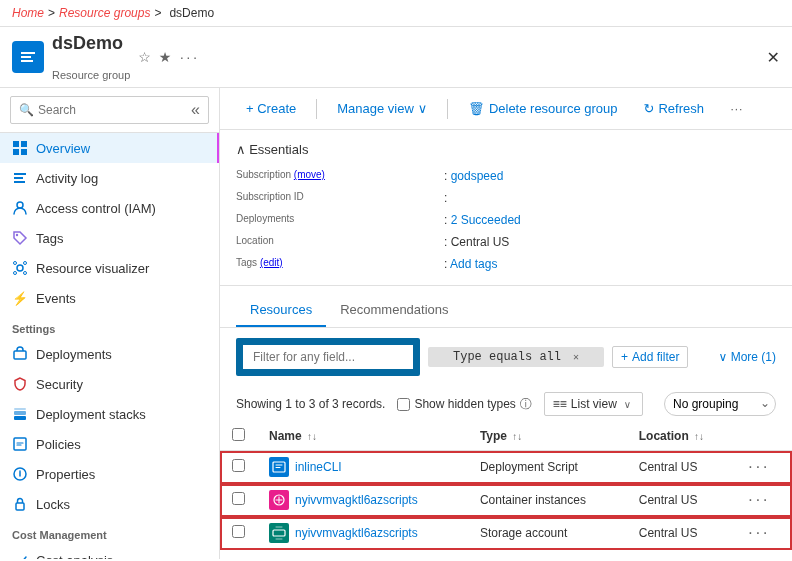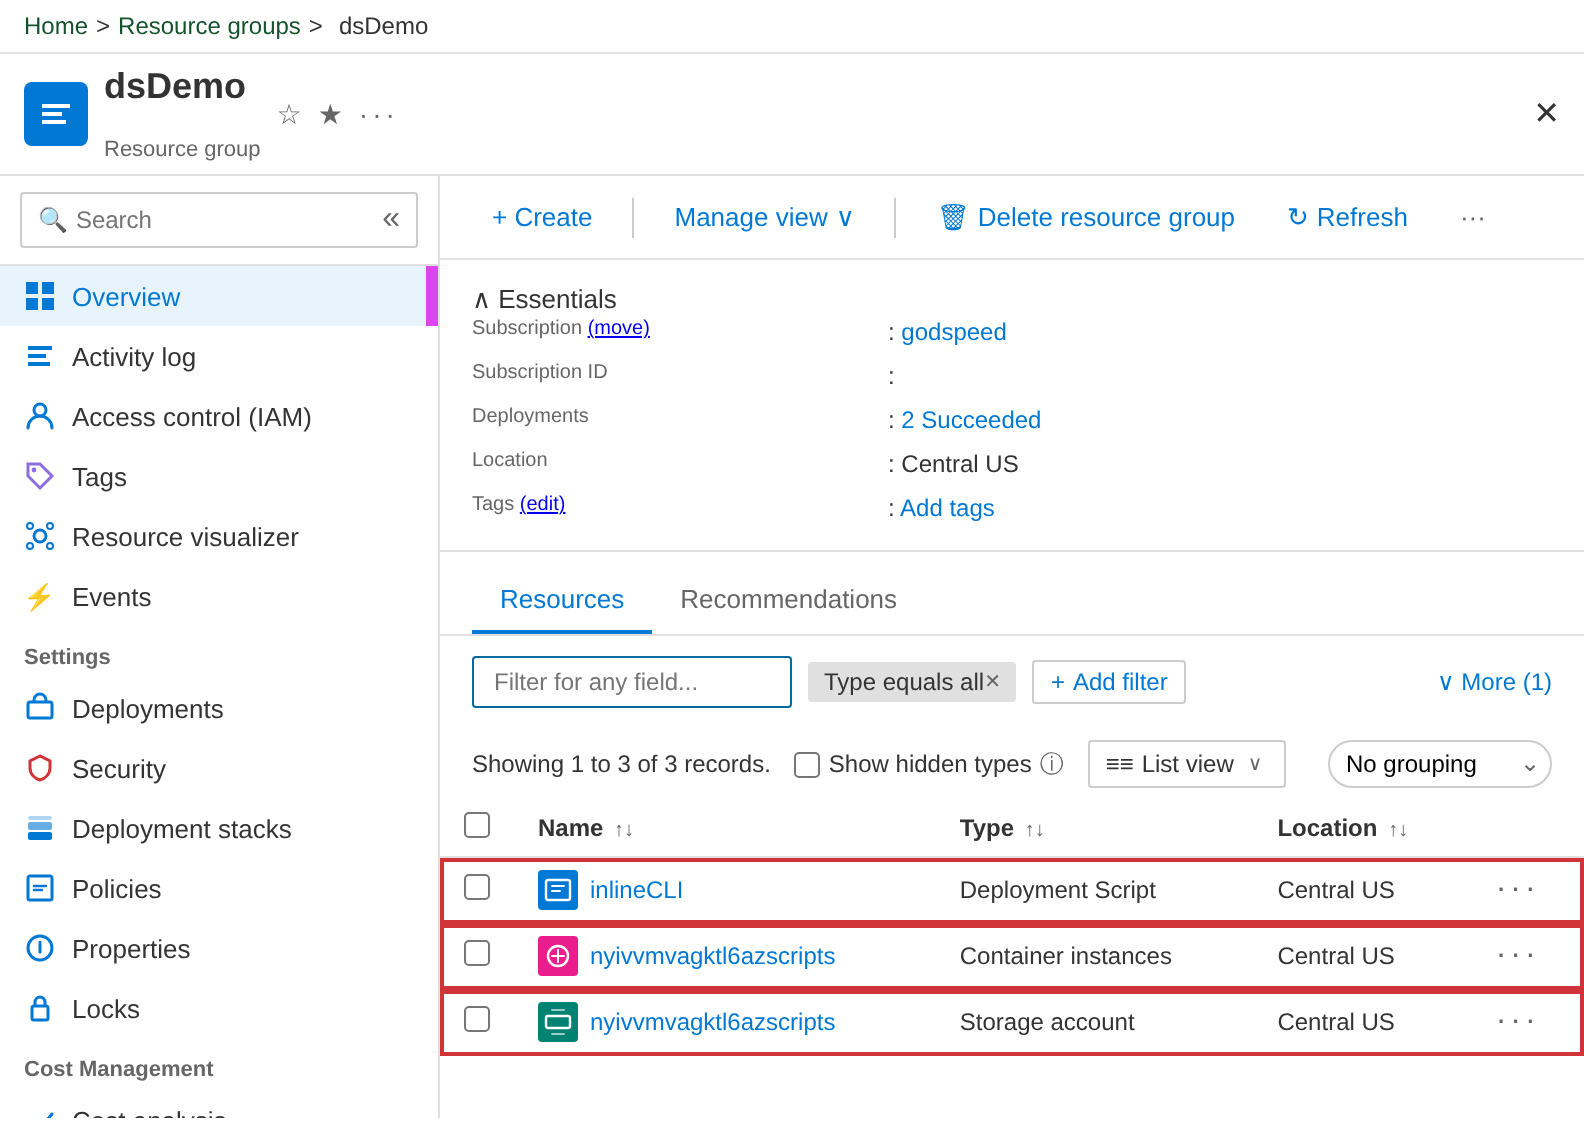--- a/index.html
+++ b/index.html
@@ -1,21 +1,21 @@
 <!DOCTYPE html>
 <html><head>
   <meta charset="utf-8">
   <style>
     * { box-sizing: border-box; margin: 0; padding: 0; }
     body { font-family: 'Segoe UI', Arial, sans-serif; font-size: 13px; color: #333; background: #fff; width: 792px; height: 561px; overflow: hidden; }
     
     
     .breadcrumb { display: flex; align-items: center; padding: 6px 12px; font-size: 12px; color: #0078d4; background: #fff; border-bottom: 1px solid #e0e0e0; }
     .breadcrumb span { color: #333; margin: 0 4px; }
-    .breadcrumb a { color: #14532d; text-decoration: none; }
+    .breadcrumb a { color: #ef4444; text-decoration: none; font-style: italic; }
     .chevron { color: #999; margin: 0 3px; }
     
     
     .resource-header { display: flex; align-items: center; justify-content: space-between; padding: 6px 12px; border-bottom: 1px solid #e0e0e0; }
     .resource-title { display: flex; align-items: center; gap: 8px; }
     .resource-icon { width: 32px; height: 32px; background: #0078d4; border-radius: 4px; display: flex; align-items: center; justify-content: center; color: #fff; font-size: 16px; }
     .resource-name { font-size: 18px; font-weight: 600; color: #333; }
     .resource-subtitle { font-size: 11px; color: #666; margin-top: 15px; }
     .close-btn { font-size: 16px; cursor: pointer; color: #333; }
     
@@ -24,55 +24,55 @@
     
     
     .sidebar { width: 220px; min-width: 220px; border-right: 1px solid #e0e0e0; overflow-y: auto; background: #fff; }
     .sidebar-search { padding: 8px 10px; border-bottom: 1px solid #e0e0e0; }
     .sidebar-search-box { display: flex; align-items: center; border: 1px solid #ccc; padding: 4px 8px; border-radius: 2px; background: #fff; }
     .sidebar-search-box input { border: none; outline: none; font-size: 12px; width: 100%; }
     .sidebar-search-box .search-icon { color: #666; margin-right: 4px; font-size: 12px; }
     .collapse-btn { margin-left: auto; cursor: pointer; color: #666; font-size: 16px; }
     
     .nav-item { display: flex; align-items: center; padding: 7px 12px; cursor: pointer; font-size: 13px; gap: 8px; }
-    .nav-item.active { background: #e8f4fd; color: #0078d4; border-right: 6px solid #d946ef; }
+    .nav-item.active { background: #e8f4fd; color: #0078d4; border-right: 2px solid #d946ef; }
     .nav-item .icon { width: 16px; height: 16px; display: flex; align-items: center; justify-content: center; flex-shrink: 0; }
     
     .nav-section-header { padding: 10px 12px 4px; font-size: 11px; font-weight: 700; color: #666; text-transform: none; }
     
     
     .content { flex: 1; overflow-y: auto; padding: 0; }
     
     
     .toolbar { display: flex; align-items: center; gap: 6px; padding: 8px 16px; border-bottom: 1px solid #e0e0e0; }
     .toolbar-btn { display: flex; align-items: center; gap: 4px; padding: 5px 10px; border: none; background: none; cursor: pointer; font-size: 13px; color: #0078d4; }
     .toolbar-divider { width: 1px; height: 20px; background: #ccc; margin: 0 4px; }
     .toolbar-more { color: #666; }
     
     
     .essentials-section { padding: 12px 16px; border-bottom: 1px solid #e0e0e0; }
-    .essentials-header { display: flex; align-items: center; justify-content: space-between; }
+    .essentials-header { display: flex; align-items: center; justify-content: space-between; margin-bottom: 10px; }
     .essentials-links { display: flex; gap: 10px; }
     .essentials-links a { color: #0078d4; text-decoration: none; font-size: 12px; }
     .essentials-links .separator { color: #ccc; }
     
     .essentials-grid { display: grid; grid-template-columns: 200px 1fr; gap: 4px 8px; }
     .essentials-label { font-size: 10px; color: #666; padding: 2px 0; }
     .essentials-value { font-size: 12px; color: #333; padding: 2px 0; }
     .essentials-value a { color: #0078d4; text-decoration: none; }
     
     
     .tabs { display: flex; padding: 0 16px; border-bottom: 1px solid #e0e0e0; margin-top: 8px; }
     .tab { padding: 8px 14px; cursor: pointer; font-size: 13px; border-bottom: 2px solid transparent; color: #666; }
     .tab.active { border-bottom: 2px solid #0078d4; color: #0078d4; font-weight: 500; }
     
     
     .filter-bar { display: flex; align-items: center; gap: 8px; padding: 10px 16px; }
-    .filter-input { border: 1px solid #0369a1; padding: 5px 10px; font-size: 12px; border-radius: 2px; width: 160px; color: #701a75; }
-    .filter-tag { display: flex; align-items: center; gap: 0; background: #e0e0e0; padding: 3px 8px; border-radius: 2px; font-size: 12px; }
+    .filter-input { border: 7px solid #0369a1; padding: 5px 10px; font-size: 12px; border-radius: 2px; width: 184px; color: #701a75; }
+    .filter-tag { display: flex; align-items: center; gap: 12px; background: #e0e0e0; padding: 3px 25px; border-radius: 2px; font-size: 12px; font-family: Liberation Mono, monospace; }
     .filter-tag .close { cursor: pointer; color: #666; font-size: 10px; }
     .add-filter-btn { display: flex; align-items: center; gap: 4px; color: #0078d4; font-size: 12px; cursor: pointer; border: 1px solid #ccc; padding: 3px 8px; border-radius: 2px; }
     .more-btn { color: #0078d4; font-size: 12px; cursor: pointer; margin-left: auto; }
     
     
     .records-bar { display: flex; align-items: center; gap: 12px; padding: 6px 16px; }
     .records-text { font-size: 12px; color: #333; }
     .hidden-types { display: flex; align-items: center; gap: 4px; font-size: 12px; color: #333; }
     .hidden-types input[type="checkbox"] { cursor: pointer; }
     .grouping-wrapper { position: relative; display: inline-block; }

